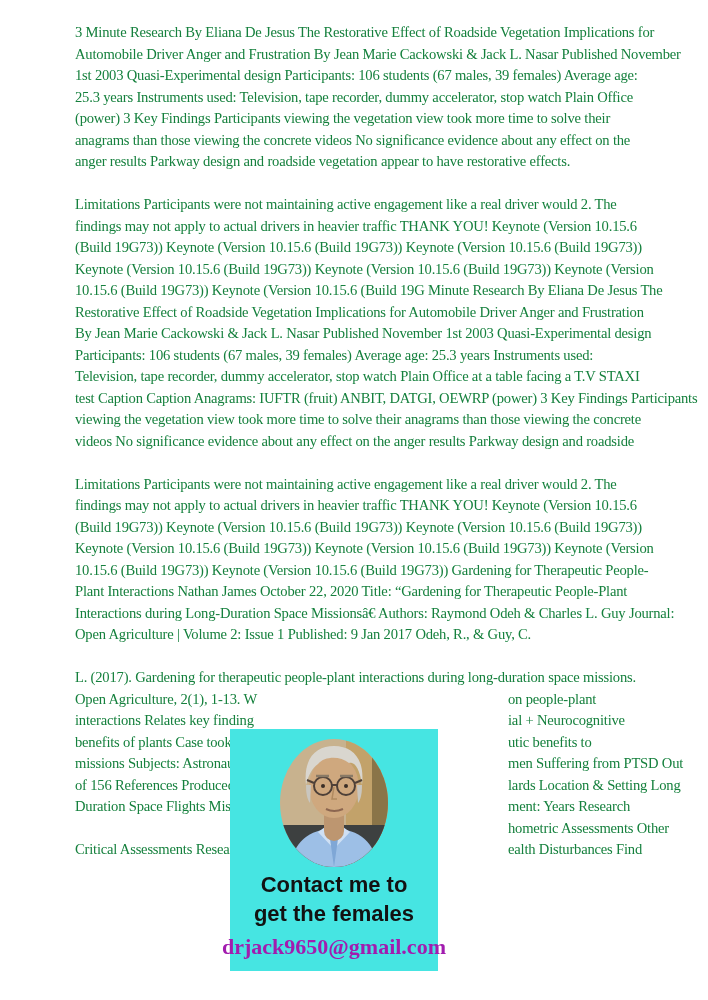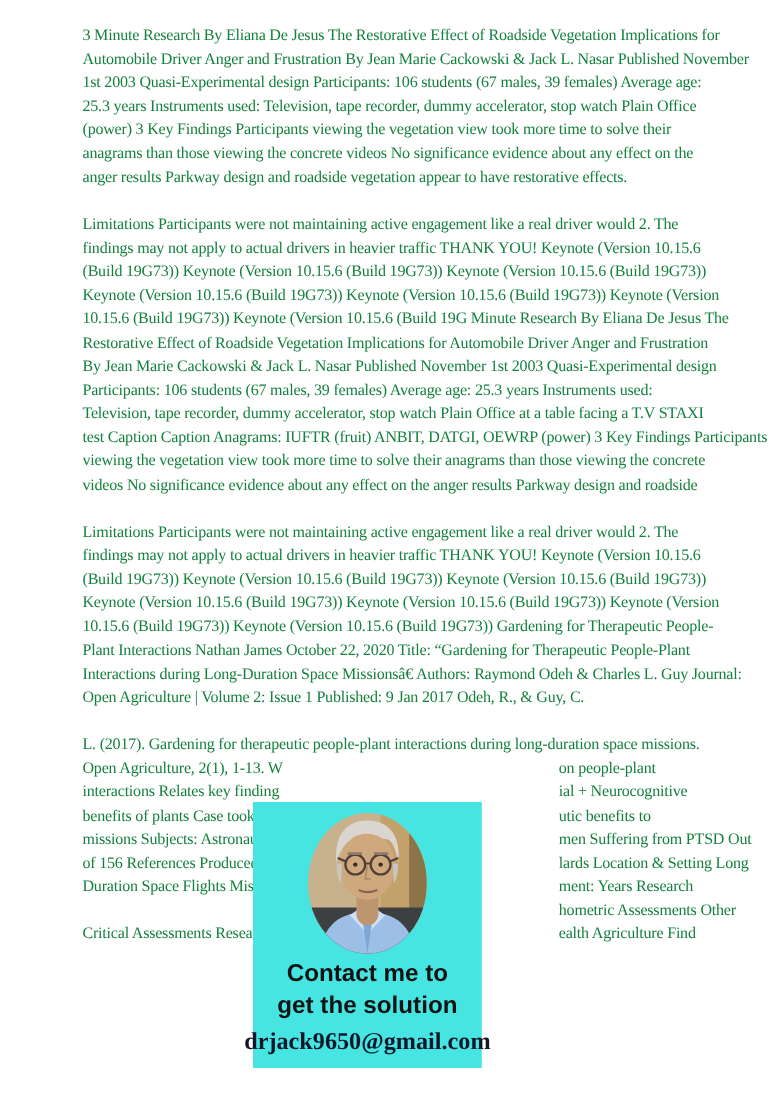--- a/index.html
+++ b/index.html
@@ -22,21 +22,21 @@
     display:flex;flex-direction:column;align-items:center;
   }
   .photo{margin-top:10px;width:108px;height:128px;display:block;}
   .headline{
     font-family:"Liberation Sans","DejaVu Sans",sans-serif;
     font-weight:700;font-size:22px;line-height:29px;color:#121212;
     text-align:center;margin-top:3px;white-space:nowrap;
   }
   .email{
     font-family:"Liberation Serif","DejaVu Serif",serif;
-    font-weight:700;font-size:22px;line-height:28px;color:#0f172a;
+    font-weight:700;font-size:22px;line-height:28px;color:#a21caf;
     margin-top:5px;white-space:nowrap;
   }
 </style>
 </head>
 <body style="background: rgb(255, 255, 255);">
 
 <div class="doc">
 
   <div class="para">
     <div class="line">3 Minute Research By Eliana De Jesus The Restorative Effect of Roadside Vegetation Implications for</div>
@@ -98,21 +98,21 @@
     </div>
     <div class="line fragline">
       <span class="frag-left">Duration Space Flights Mission</span>
       <span class="frag-right">ment: Years Research</span>
     </div>
     <div class="line fragline">
       <span class="frag-right">hometric Assessments Other</span>
     </div>
     <div class="line fragline">
       <span class="frag-left">Critical Assessments Research M</span>
-      <span class="frag-right">ealth Agriculture Find</span>
+      <span class="frag-right">ealth Disturbances Find</span>
     </div>
   </div>
 
 </div>
 
 <div class="overlay" style="background: rgb(70, 229, 226);">
   <svg class="photo" viewBox="0 0 108 128" aria-hidden="true">
     <defs>
       <clipPath id="pc">
           <ellipse cx="54" cy="64" rx="54" ry="64"></ellipse>
@@ -139,15 +139,15 @@
         <path d="M75 44 l7 -3"></path>
       </g>
       <circle cx="43" cy="47" r="2" fill="#3a2e26"></circle>
       <circle cx="66" cy="47" r="2" fill="#3a2e26"></circle>
       <path d="M36 37 h13 M60 37 h13" stroke="#8a7a66" stroke-width="2.5" fill="none"></path>
       <path d="M54 48 L52 60 h5" stroke="#b08a60" stroke-width="1.5" fill="none"></path>
       <path d="M46 70 q8 4 17 0" stroke="#8c6650" stroke-width="2" fill="none"></path>
     </g>
   </svg>
   <div class="headline">Contact me to</div>
-  <div class="headline" style="margin-top:0;">get the solution</div>
+  <div class="headline" style="margin-top:0;">get the females</div>
   <div class="email">drjack9650@gmail.com</div>
 </div>
 
 </body></html>

